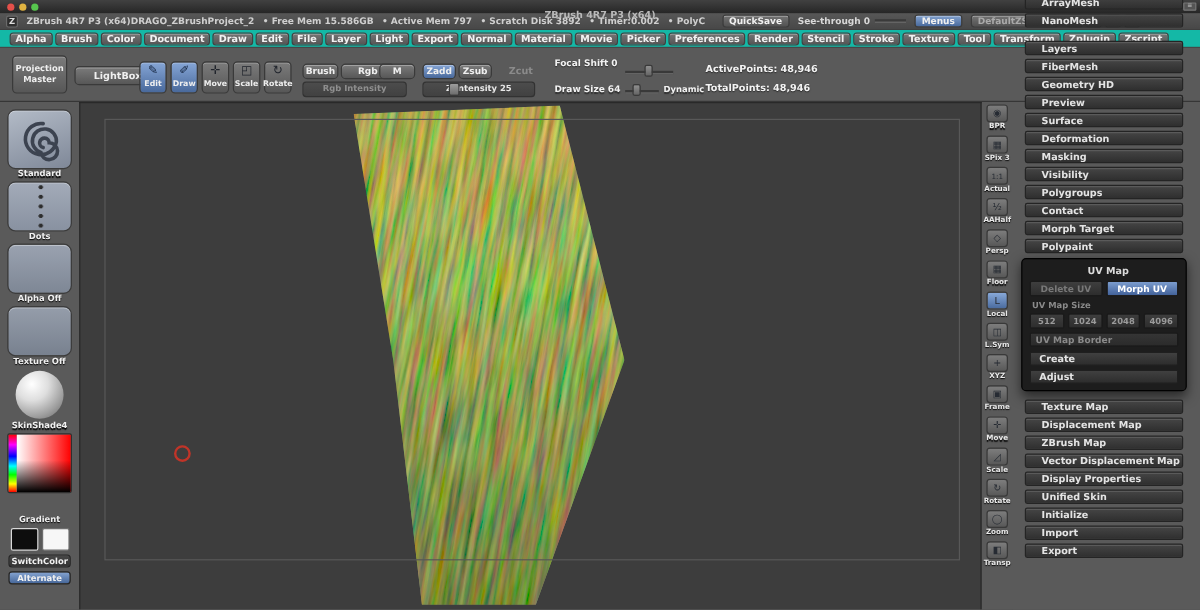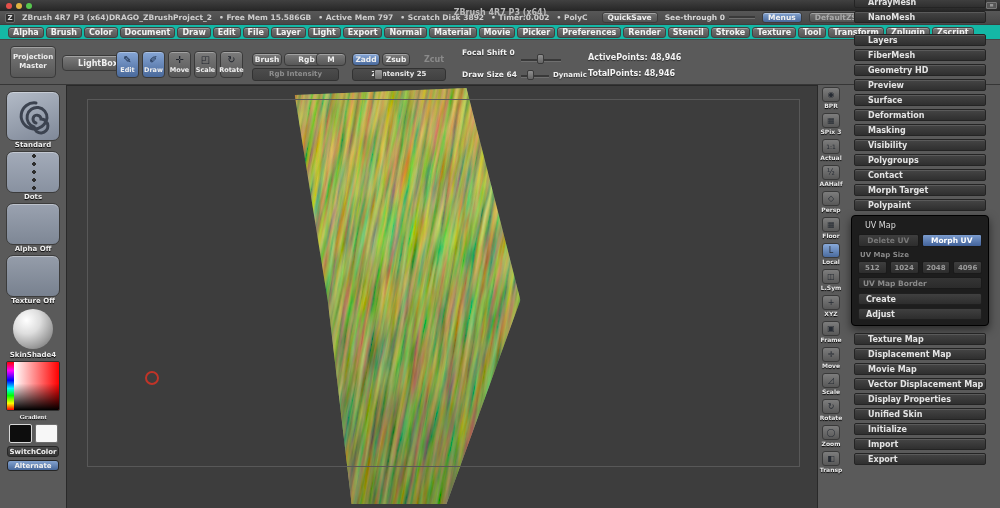--- a/index.html
+++ b/index.html
@@ -124,21 +124,21 @@
 
   
   .tool-panel { position:absolute; left:854px; top:-4px; width:132px; z-index:30; }
   .section { height:12px; line-height:11px; margin-bottom:3px; padding-left:13px;
              font-size:8px; font-weight:bold; color:#e4e4e4; border-radius:2px;
              background:linear-gradient(#454545,#2f2f2f); border:1px solid #242424;
              box-shadow:inset 0 1px 0 rgba(255,255,255,.12); cursor:default; white-space:nowrap; }
   .section.gap-after { margin-bottom:11px; }
   .uv-pop { margin:4px -3px 7px -3px; background:#1d1d1d; border:1px solid #000;
             border-radius:4px; padding:5px 6px; box-shadow:0 4px 10px rgba(0,0,0,.55); }
-  .uv-title { font-size:8px; font-weight:normal; color:#dcdcdc; margin-bottom:4px; padding-left:7px; }
+  .uv-title { font-size:8px; font-weight:bold; color:#dcdcdc; margin-bottom:4px; padding-left:7px;text-align:center; }
   .uv-row { display:flex; gap:3px; margin-bottom:3px;justify-content:space-between; }
   .uv-btn { flex:1; height:13px; line-height:12px; text-align:center; font-size:7.5px;
             font-weight:bold; border-radius:2px; background:linear-gradient(#3e3e3e,#2d2d2d);
             border:1px solid #1a1a1a; color:#e6e6e6; cursor:default; }
   .uv-btn.dim { color:#787878; }
   .uv-btn.blue { background:linear-gradient(#7b9cce,#42629a); color:#fff; }
   .uv-sub { font-size:7px; font-weight:bold; color:#8a8a8a; margin:4px 0 2px 2px; }
   .uv-size-btn { font-size:7px; color:#9a9a9a; }
   .uv-slider { height:12px; line-height:11px; padding-left:4px; font-size:7.5px; font-weight:bold;
                color:#8a8a8a; background:linear-gradient(#353535,#2b2b2b); border:1px solid #1a1a1a;
@@ -283,21 +283,21 @@
 
       <div class="mat-wrap">
         <div class="sphere"></div>
       </div>
       <div class="thumb-label">SkinShade4</div>
 
       <div class="picker">
         <div class="hue-strip"></div>
         <div class="sv-square"></div>
       </div>
-      <div class="thumb-label" style="margin-top:2px;font-family:Liberation Serif, serif;">Gradient</div>
+      <div class="thumb-label" style="margin-top:18px;">Gradient</div>
 
       <div class="swatches">
         <div class="swatch sw-black"></div>
         <div class="swatch sw-white"></div>
       </div>
       <div class="tray-pill">SwitchColor</div>
       <div class="tray-pill blue">Alternate</div>
     </div>
 
     <div class="canvas">
@@ -427,21 +427,21 @@
         <div class="uv-btn uv-size-btn">2048</div>
         <div class="uv-btn uv-size-btn">4096</div>
       </div>
       <div class="uv-slider">UV Map Border</div>
       <div class="uv-section">Create</div>
       <div class="uv-section" style="margin-bottom:0;">Adjust</div>
     </div>
 
     <div class="section">Texture Map</div>
     <div class="section">Displacement Map</div>
-    <div class="section">Movie Map</div>
+    <div class="section">ZBrush Map</div>
     <div class="section">Vector Displacement Map</div>
     <div class="section">Display Properties</div>
     <div class="section">Unified Skin</div>
     <div class="section">Initialize</div>
     <div class="section">Import</div>
     <div class="section">Export</div>
   </div>
 
 </div>
 

